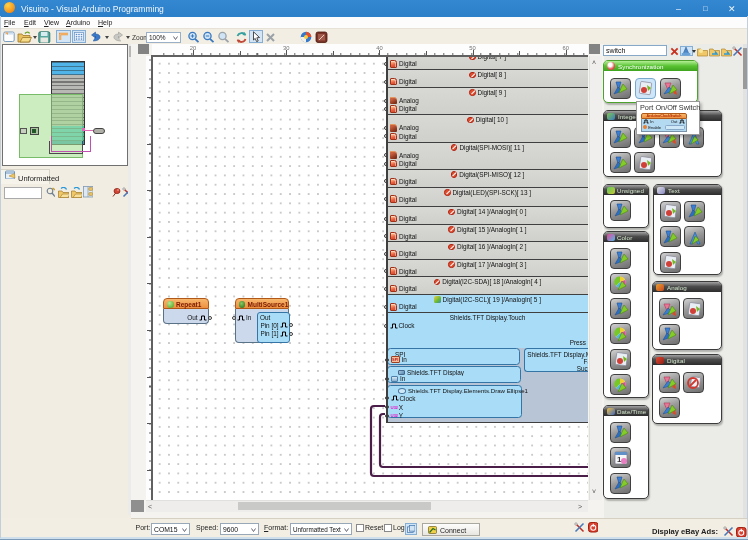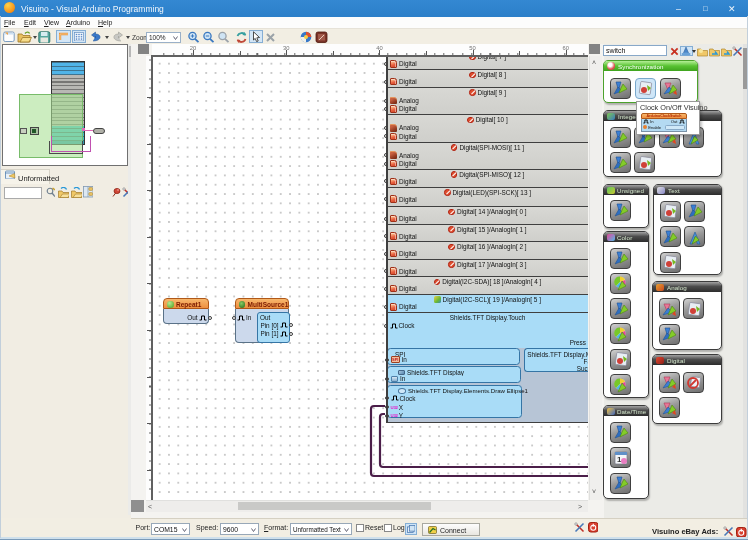--- a/index.html
+++ b/index.html
@@ -771,21 +771,21 @@
 <div class="abs" style="left:731.5px;top:46px;width:11px;height:11px;">
     <svg width="11" height="11" viewBox="0 0 11 11">
       <path d="M1.5 1.5 L9.5 9.5" stroke="#c03028" stroke-width="1.6"></path>
       <path d="M9.5 1.5 L1.5 9.5" stroke="#4878b8" stroke-width="1.6"></path>
       <circle cx="2" cy="2" r="1.3" fill="#d8d8d8" stroke="#888" stroke-width="0.5"></circle>
     </svg>
   </div>
 <div class="abs" style="left:742.5px;top:44px;width:5.5px;height:474px;background:#e2e2e0;"></div>
 <div class="abs" style="left:743px;top:48px;width:4.5px;height:41px;background:#9a9a9a;"></div>
 <div class="abs" style="left:636px;top:100.5px;width:64px;height:34px;background:#fff;border:1px solid #999;box-shadow:1.5px 2px 3px rgba(0,0,0,0.3);z-index:20;">
-<div style="position:absolute;left:3px;top:1px;font-size:7.3px;color:#333;white-space:nowrap;">Clock On/Off Visuino</div>
+<div style="position:absolute;left:3px;top:1px;font-size:7.3px;color:#333;white-space:nowrap;">Port On/Off Switch</div>
 <div style="position:absolute;left:4px;top:11.5px;width:46px;height:5.5px;background:linear-gradient(#f7b76d,#ee9040);border:0.7px solid #b05818;border-radius:2px 2px 0 0;">
  <div style="font-size:3.6px;color:#b02800;text-align:center;line-height:5px;font-weight:bold;">ArduinoClockSwitch</div>
     </div>
 <div style="position:absolute;left:4px;top:17px;width:46px;height:13px;background:#b4daf2;border:0.7px solid #7a92a8;border-top:none;">
  <div style="position:absolute;left:1px;top:0.5px;font-size:4.2px;color:#111;display:flex;align-items:center;gap:1px;"><svg width="6" height="5" viewBox="0 0 8 6">
           <path d="M0.5 5 H2.5 V1 H5.5 V5 H7.5" stroke="#000" stroke-width="1.2" fill="none"></path>
         </svg> In</div>
  <div style="position:absolute;right:1.5px;top:0.5px;font-size:4.2px;color:#111;display:flex;align-items:center;gap:1px;">Out <svg width="6" height="5" viewBox="0 0 8 6">
           <path d="M0.5 5 H2.5 V1 H5.5 V5 H7.5" stroke="#000" stroke-width="1.2" fill="none"></path>
         </svg></div>
@@ -835,21 +835,21 @@
         <circle cx="2" cy="2" r="1.3" fill="#d8d8d8" stroke="#888" stroke-width="0.5"></circle>
       </svg>
     </div>
 <div style="position:absolute;left:587.5px;top:4px;width:10.5px;height:10.5px;">
       <svg width="10.5" height="10.5" viewBox="0 0 11 11">
         <rect x="0.5" y="0.5" width="10" height="10" rx="2.5" fill="#d84030" stroke="#a01808"></rect>
         <circle cx="5.5" cy="6" r="2.6" fill="none" stroke="#fff" stroke-width="1.1"></circle>
         <path d="M5.5 1.8 V5" stroke="#fff" stroke-width="1.2"></path>
       </svg>
     </div>
-<div style="position:absolute;left:652px;top:9px;font-size:7.6px;font-weight:bold;color:#222;">Visuino eBay Ads:</div>
+<div style="position:absolute;left:652px;top:9px;font-size:7.6px;font-weight:bold;color:#222;">Display eBay Ads:</div>
 <div style="position:absolute;left:722.5px;top:8px;width:11px;height:11px;">
       <svg width="11" height="11" viewBox="0 0 11 11">
         <path d="M1.5 1.5 L9.5 9.5" stroke="#c03028" stroke-width="1.6"></path>
         <path d="M9.5 1.5 L1.5 9.5" stroke="#4878b8" stroke-width="1.6"></path>
         <circle cx="2" cy="2" r="1.3" fill="#d8d8d8" stroke="#888" stroke-width="0.5"></circle>
       </svg>
     </div>
 <div style="position:absolute;left:736px;top:8.5px;width:10.5px;height:10.5px;">
       <svg width="10.5" height="10.5" viewBox="0 0 11 11">
         <rect x="0.5" y="0.5" width="10" height="10" rx="2.5" fill="#d84030" stroke="#a01808"></rect>

